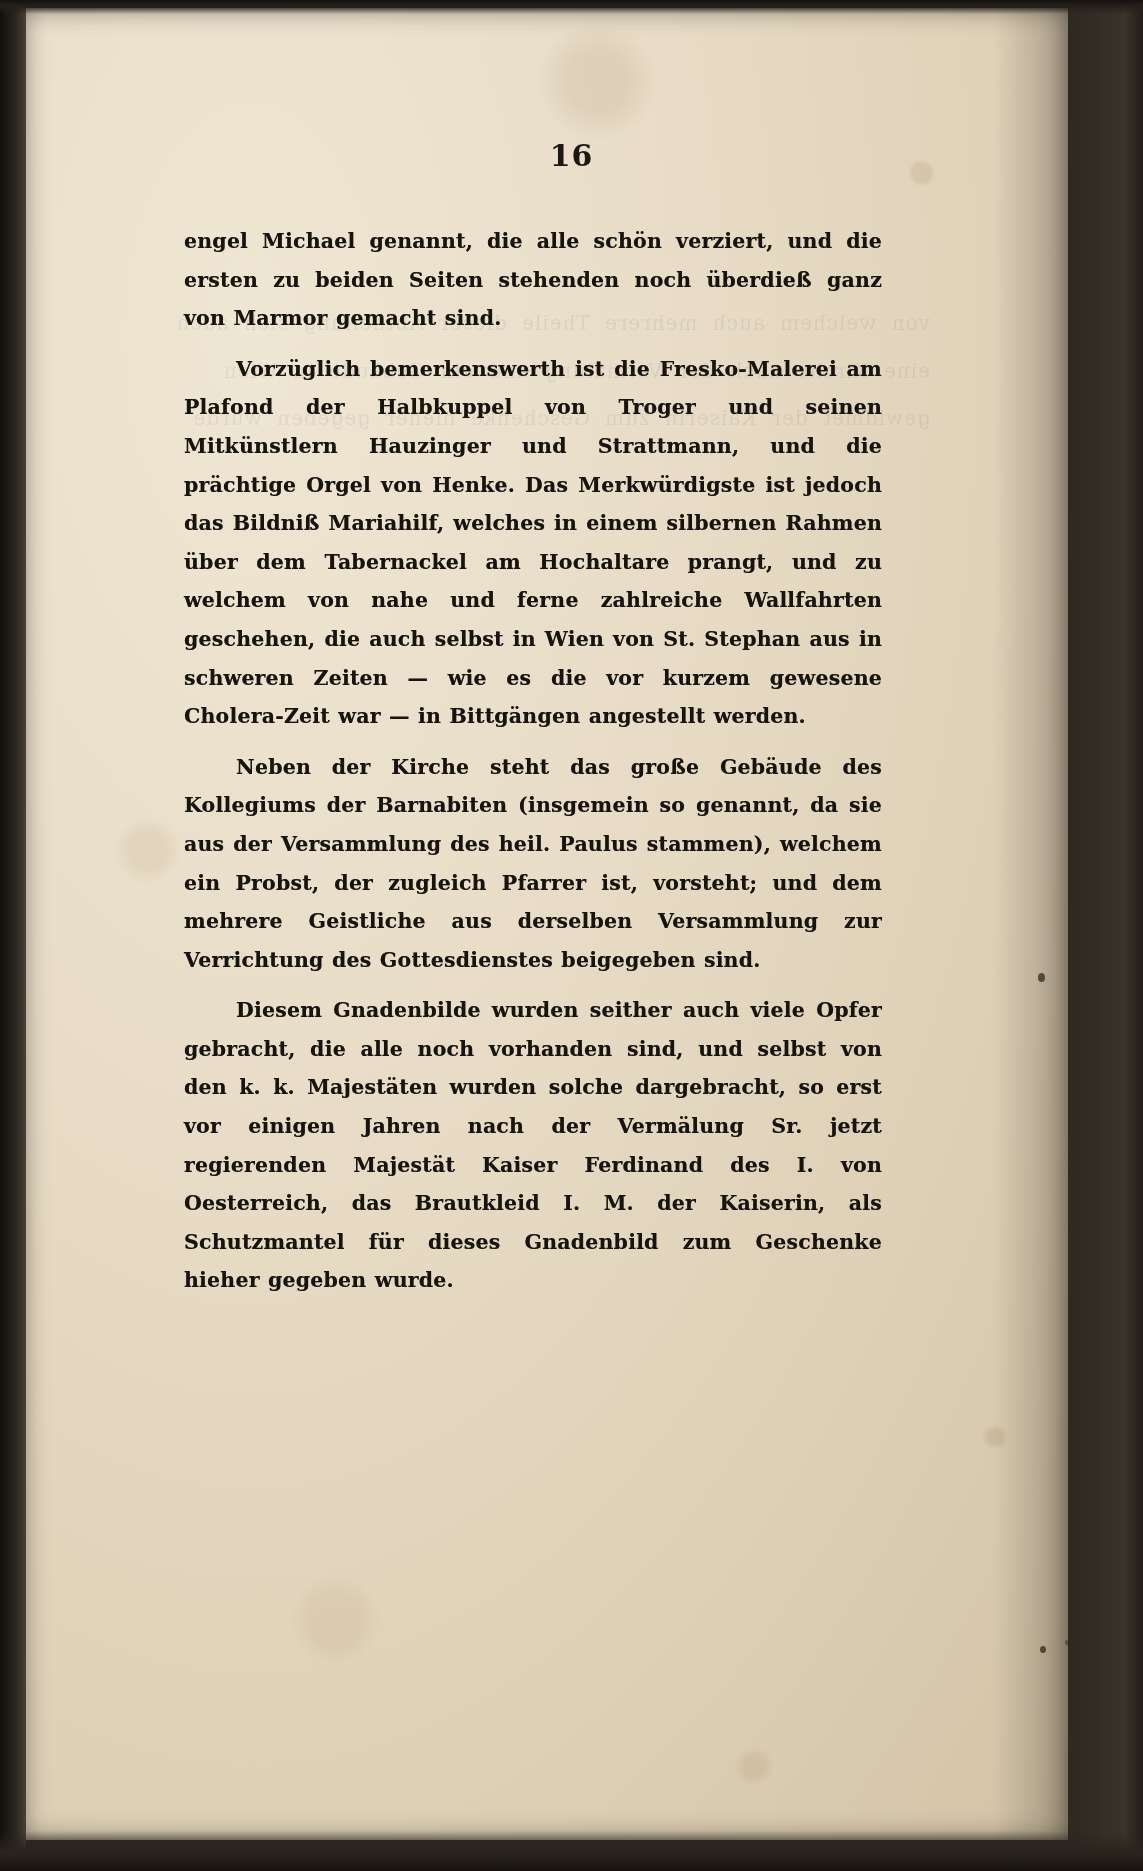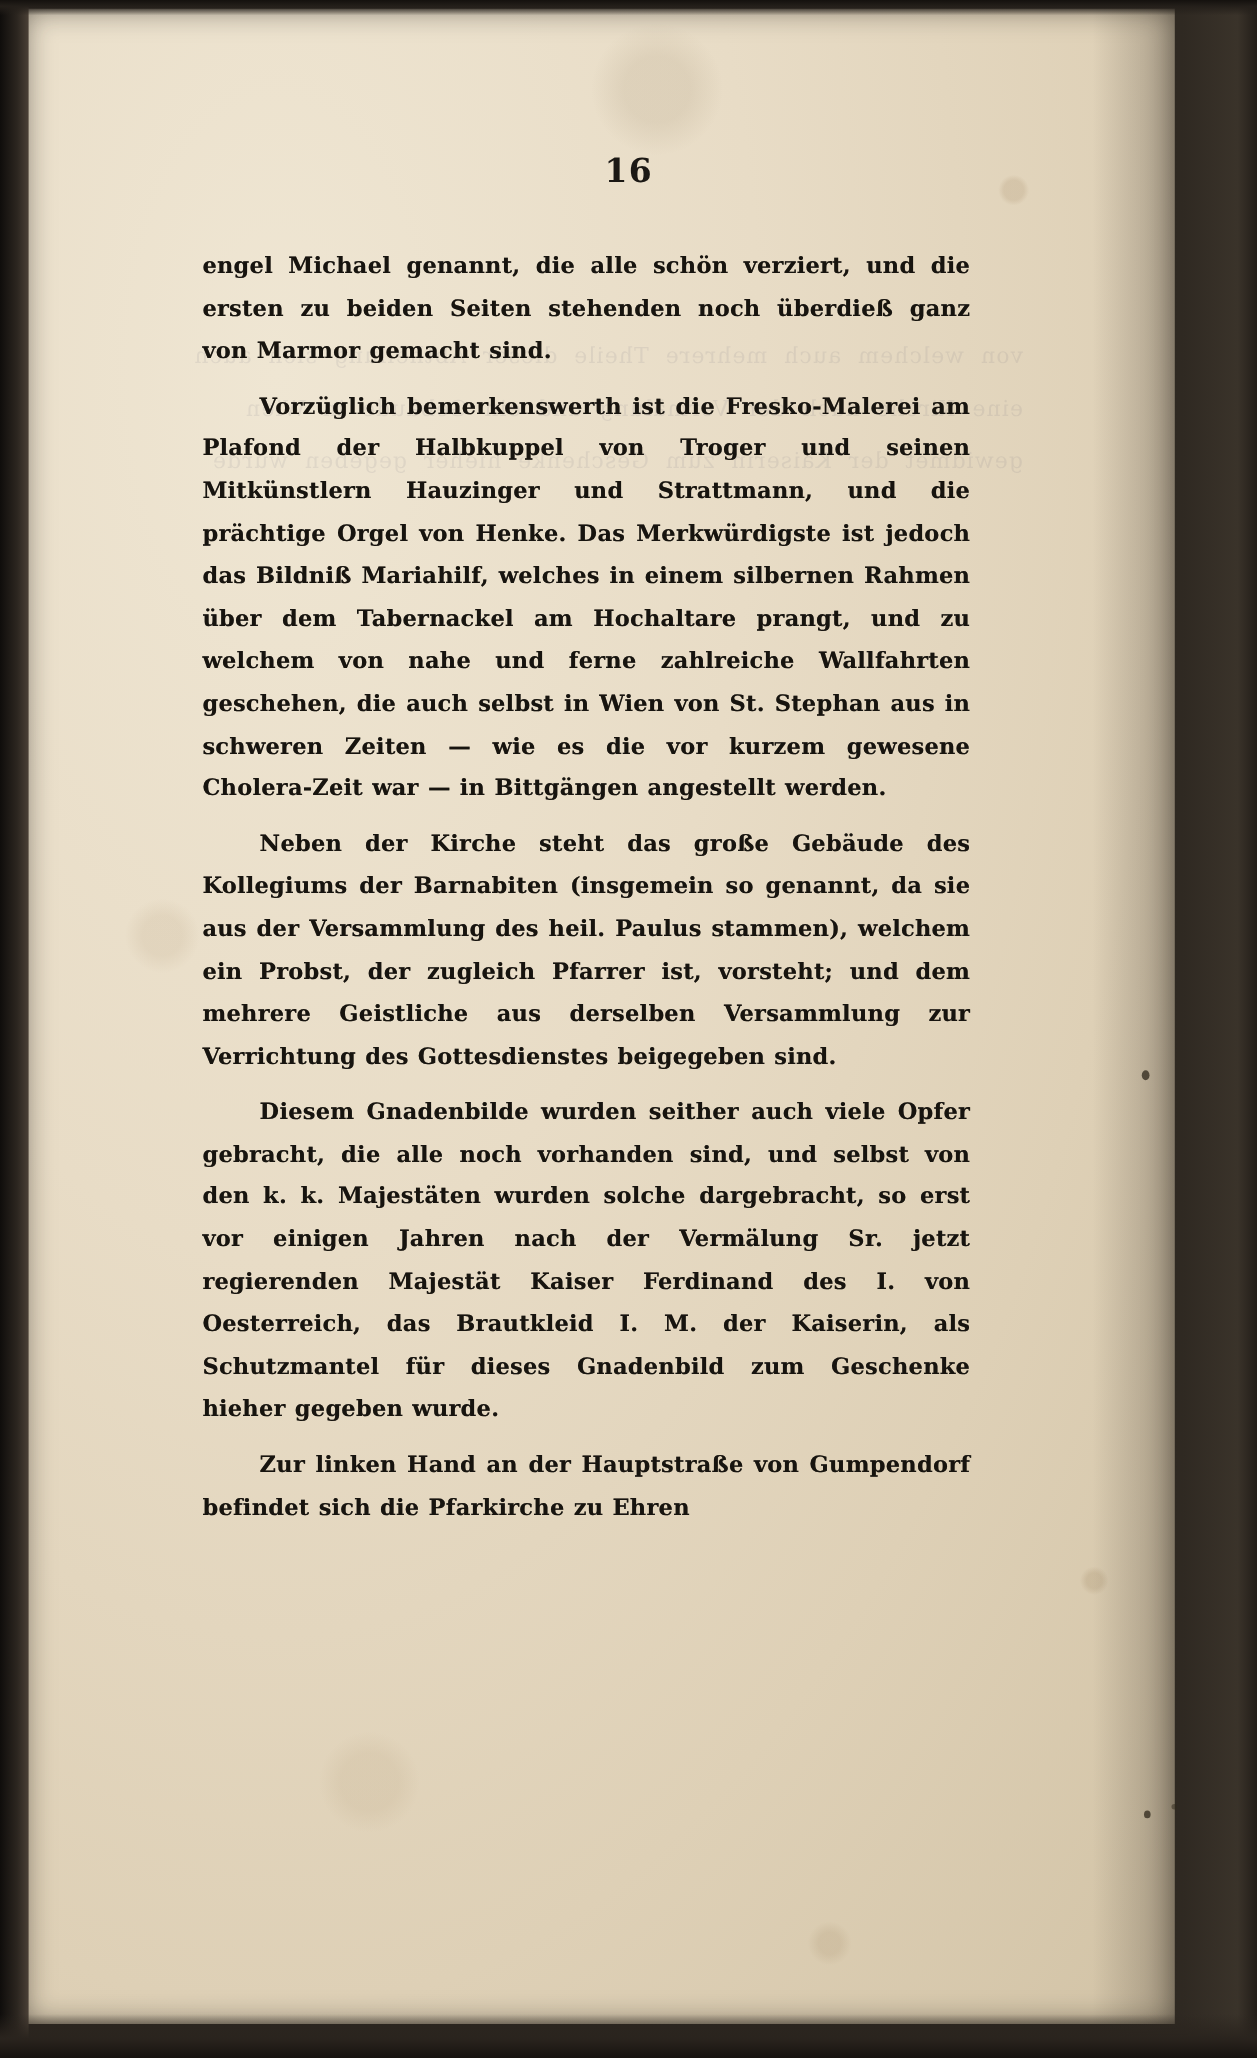--- a/index.html
+++ b/index.html
@@ -156,21 +156,20 @@
 
   <div class="showthrough">von welchem auch mehrere Theile dieser Abtheilung sich auch eine Kirche nach der Vermälung und ein Gebäude in Wien gewidmet der Kaiserin zum Geschenke hieher gegeben wurde</div>
 
   <div class="page-number">16</div>
 
   <div class="textblock">
     <p class="noindent">engel Michael genannt, die alle schön verziert, und die ersten zu beiden Seiten stehenden noch überdieß ganz von Marmor gemacht sind.</p>
     <p>Vorzüglich bemerkenswerth ist die Fresko-Malerei am Plafond der Halbkuppel von Troger und seinen Mitkünstlern Hauzinger und Strattmann, und die prächtige Orgel von Henke. Das Merkwürdigste ist jedoch das Bildniß Mariahilf, welches in einem silbernen Rahmen über dem Tabernackel am Hochaltare prangt, und zu welchem von nahe und ferne zahlreiche Wallfahrten geschehen, die auch selbst in Wien von St. Stephan aus in schweren Zeiten — wie es die vor kurzem gewesene Cholera-Zeit war — in Bittgängen angestellt werden.</p>
     <p>Neben der Kirche steht das große Gebäude des Kollegiums der Barnabiten (insgemein so genannt, da sie aus der Versammlung des heil. Paulus stammen), welchem ein Probst, der zugleich Pfarrer ist, vorsteht; und dem mehrere Geistliche aus derselben Versammlung zur Verrichtung des Gottesdienstes beigegeben sind.</p>
     <p>Diesem Gnadenbilde wurden seither auch viele Opfer gebracht, die alle noch vorhanden sind, und selbst von den k. k. Majestäten wurden solche dargebracht, so erst vor einigen Jahren nach der Vermälung Sr. jetzt regierenden Majestät Kaiser Ferdinand des I. von Oesterreich, das Brautkleid I. M. der Kaiserin, als Schutzmantel für dieses Gnadenbild zum Geschenke hieher gegeben wurde.</p>
-    <p>Zur linken Hand an der Hauptstraße von Gumpendorf befindet sich die Pfarkirche zu Ehren</p>
   </div>
 
   <div class="speck" style="left:1038px; top:973px; width:7px; height:9px;"></div>
   <div class="speck" style="left:1040px; top:1646px; width:6px; height:7px;"></div>
   <div class="speck" style="left:1065px; top:1640px; width:5px; height:5px; opacity:0.5;"></div>
 
   <div class="gutter-left"></div>
   <div class="gutter-top"></div>
   <div class="gutter-bottom"></div>
   <div class="edge-right"></div>

